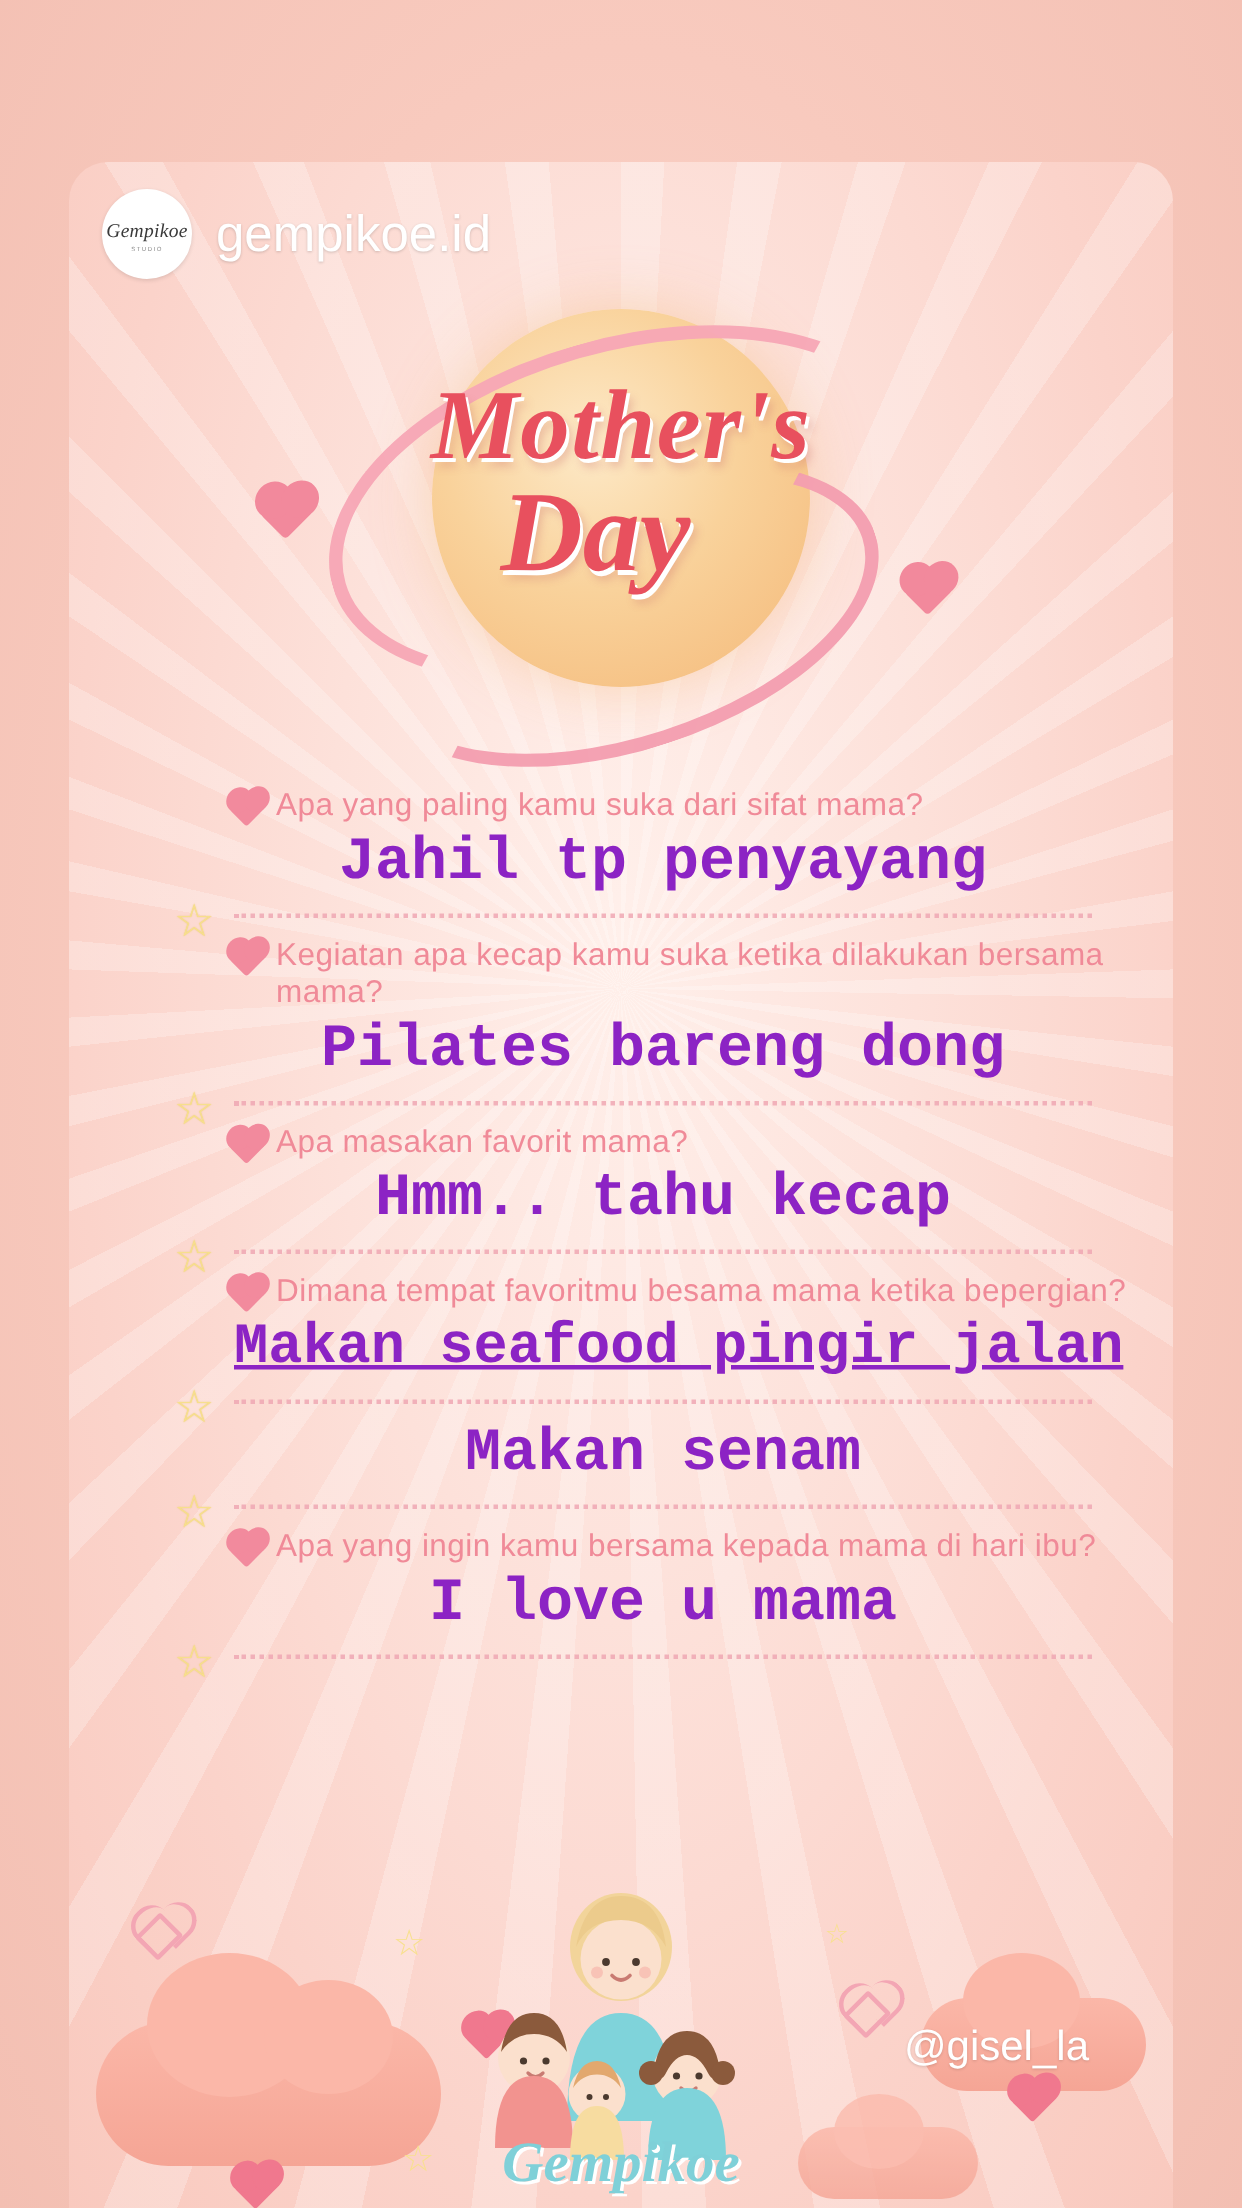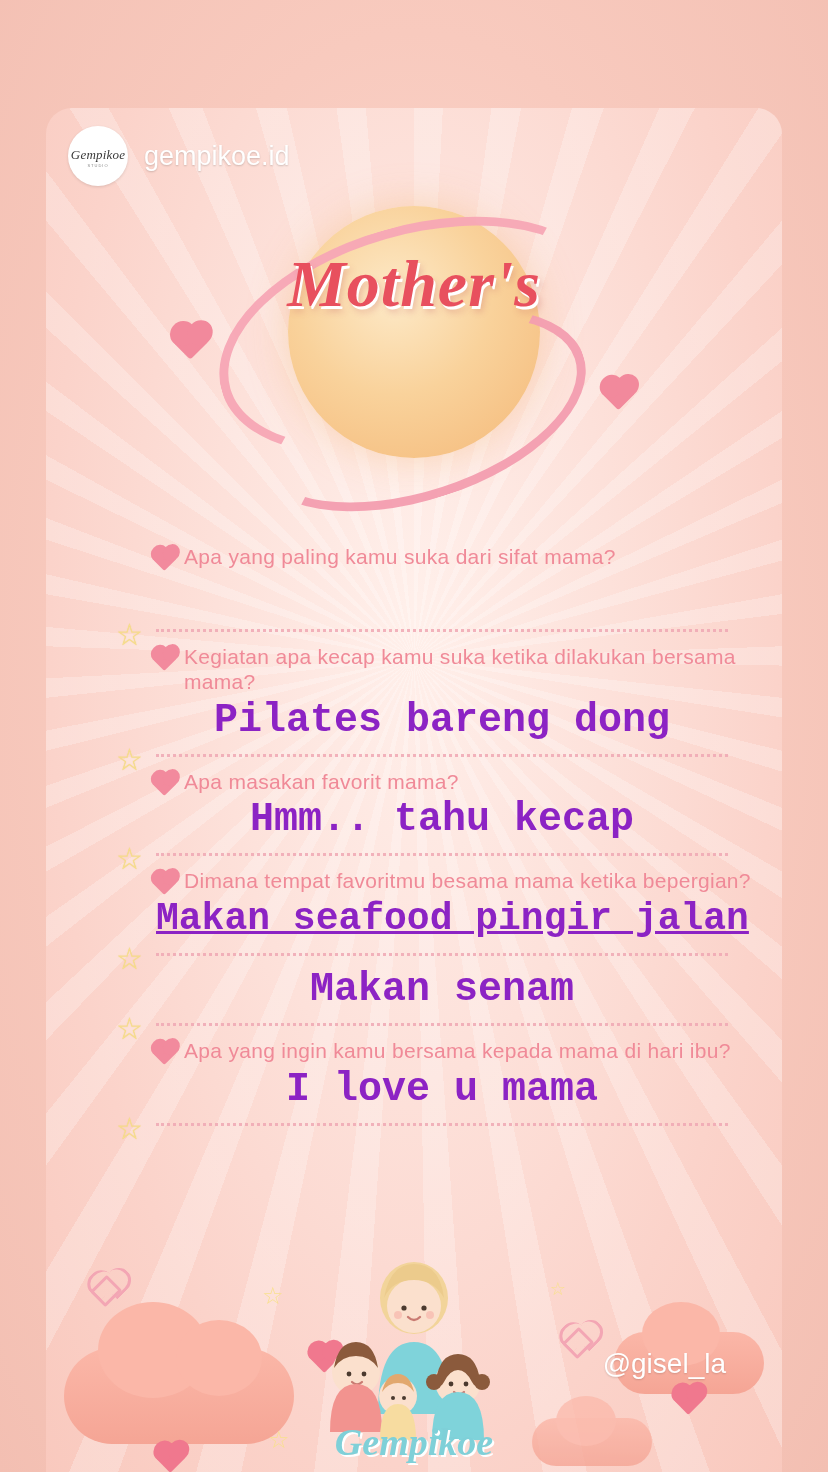--- a/index.html
+++ b/index.html
@@ -49,21 +49,21 @@
   .avatar-text {
     font-family: "Liberation Serif", serif;
     font-size: 13px; color: #3a3a3a; letter-spacing: .2px;
     font-style: italic;
   }
   .avatar-sub {
     font-size: 4px; color: #8a8a8a; letter-spacing: 1px;
     display: block; text-align: center;
   }
   #handle {
-    color: #ffffff; font-size: 27px; font-weight: 400;
+    color: #ffffff; font-size: 34px; font-weight: 400;
     text-shadow: 0 1px 2px rgba(0,0,0,.18);
     font-family: "Liberation Sans", sans-serif;
   }
 
   
   #title-block {
     position: absolute; left: 0; right: 0; top: 62px;
     height: 330px;
     text-decoration: underline;
   }
@@ -116,21 +116,21 @@
     content: ""; position: absolute; width: 26px; height: 24px;
     background: #f2899c; border-radius: 50%;
   }
   .deco-heart::before { left: 0; top: -12px; }
   .deco-heart::after  { left: 13px; top: 0; }
   #dh1 { left: 132px; top: 160px; }
   #dh2 { left: 560px; top: 212px; transform: rotate(-45deg) scale(.92); }
 
   
   #qa {
-    position: absolute; left: 0; right: 0; top: 436px;
+    position: absolute; left: 0; right: 0; top: 416px;
     padding: 0 26px;
     z-index: 5;
   }
   .qa-item { position: relative; margin-bottom: 16px; }
   .q-row { display: flex; align-items: flex-start; gap: 10px; padding-left: 84px; }
   .q-heart {
     flex: 0 0 auto; width: 18px; height: 16px; margin-top: 7px;
     background: #f28a9d; transform: rotate(-45deg); border-radius: 2px;
     position: relative;
   }
@@ -268,31 +268,33 @@
     </div>
 
     <div id="title-block">
       <div id="sun"></div>
       <div class="swoosh" id="swoosh1"></div>
       <div class="swoosh" id="swoosh2"></div>
       <div class="deco-heart" id="dh1"></div>
       <div class="deco-heart" id="dh2"></div>
       <div id="mday">
         <span class="l1">Mother's</span>
+        <span class="l2">Day</span>
       </div>
     </div>
 
     <div id="qa">
 
       <div class="qa-item">
         <div class="q-row">
           <span class="q-heart"></span>
           <span class="q-text">Apa yang paling kamu suka dari sifat mama?</span>
         </div>
         <div class="a-row">
+          <span class="a-text">Jahil tp penyayang</span>
           <span class="dots"></span>
           <span class="star">☆</span>
         </div>
       </div>
 
       <div class="qa-item">
         <div class="q-row">
           <span class="q-heart"></span>
           <span class="q-text">Kegiatan apa kecap kamu suka ketika dilakukan bersama mama?</span>
         </div>

